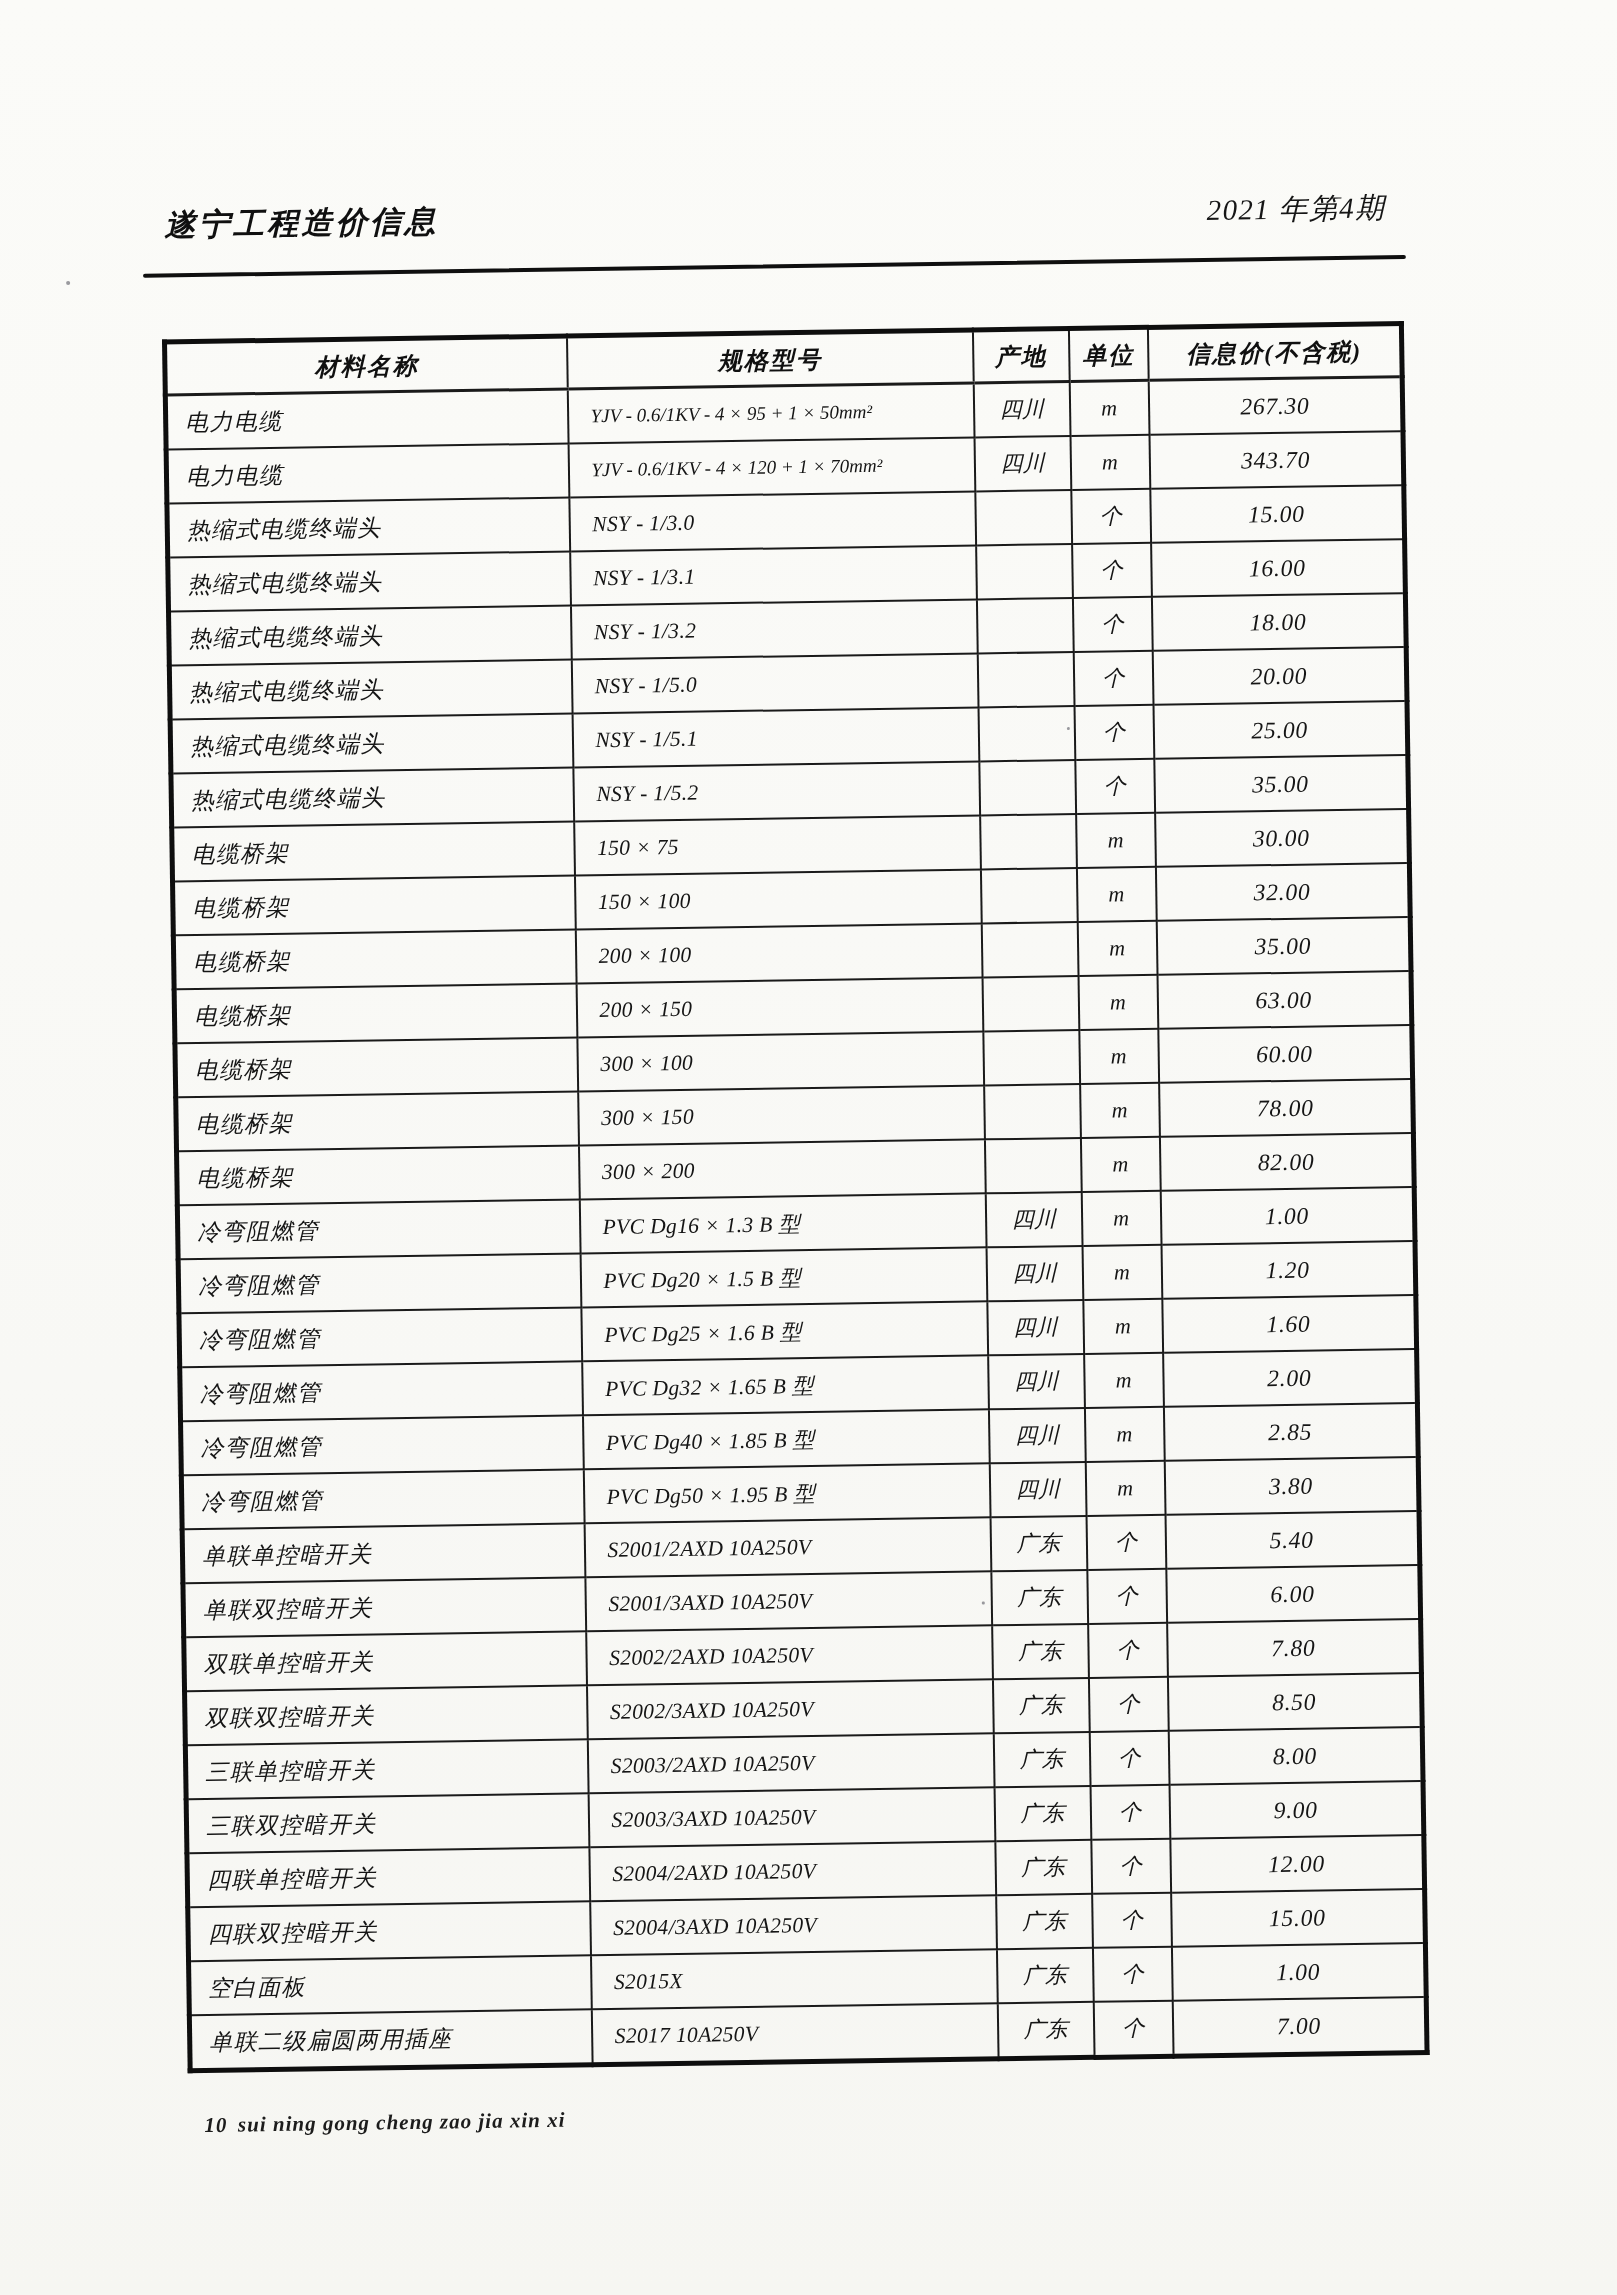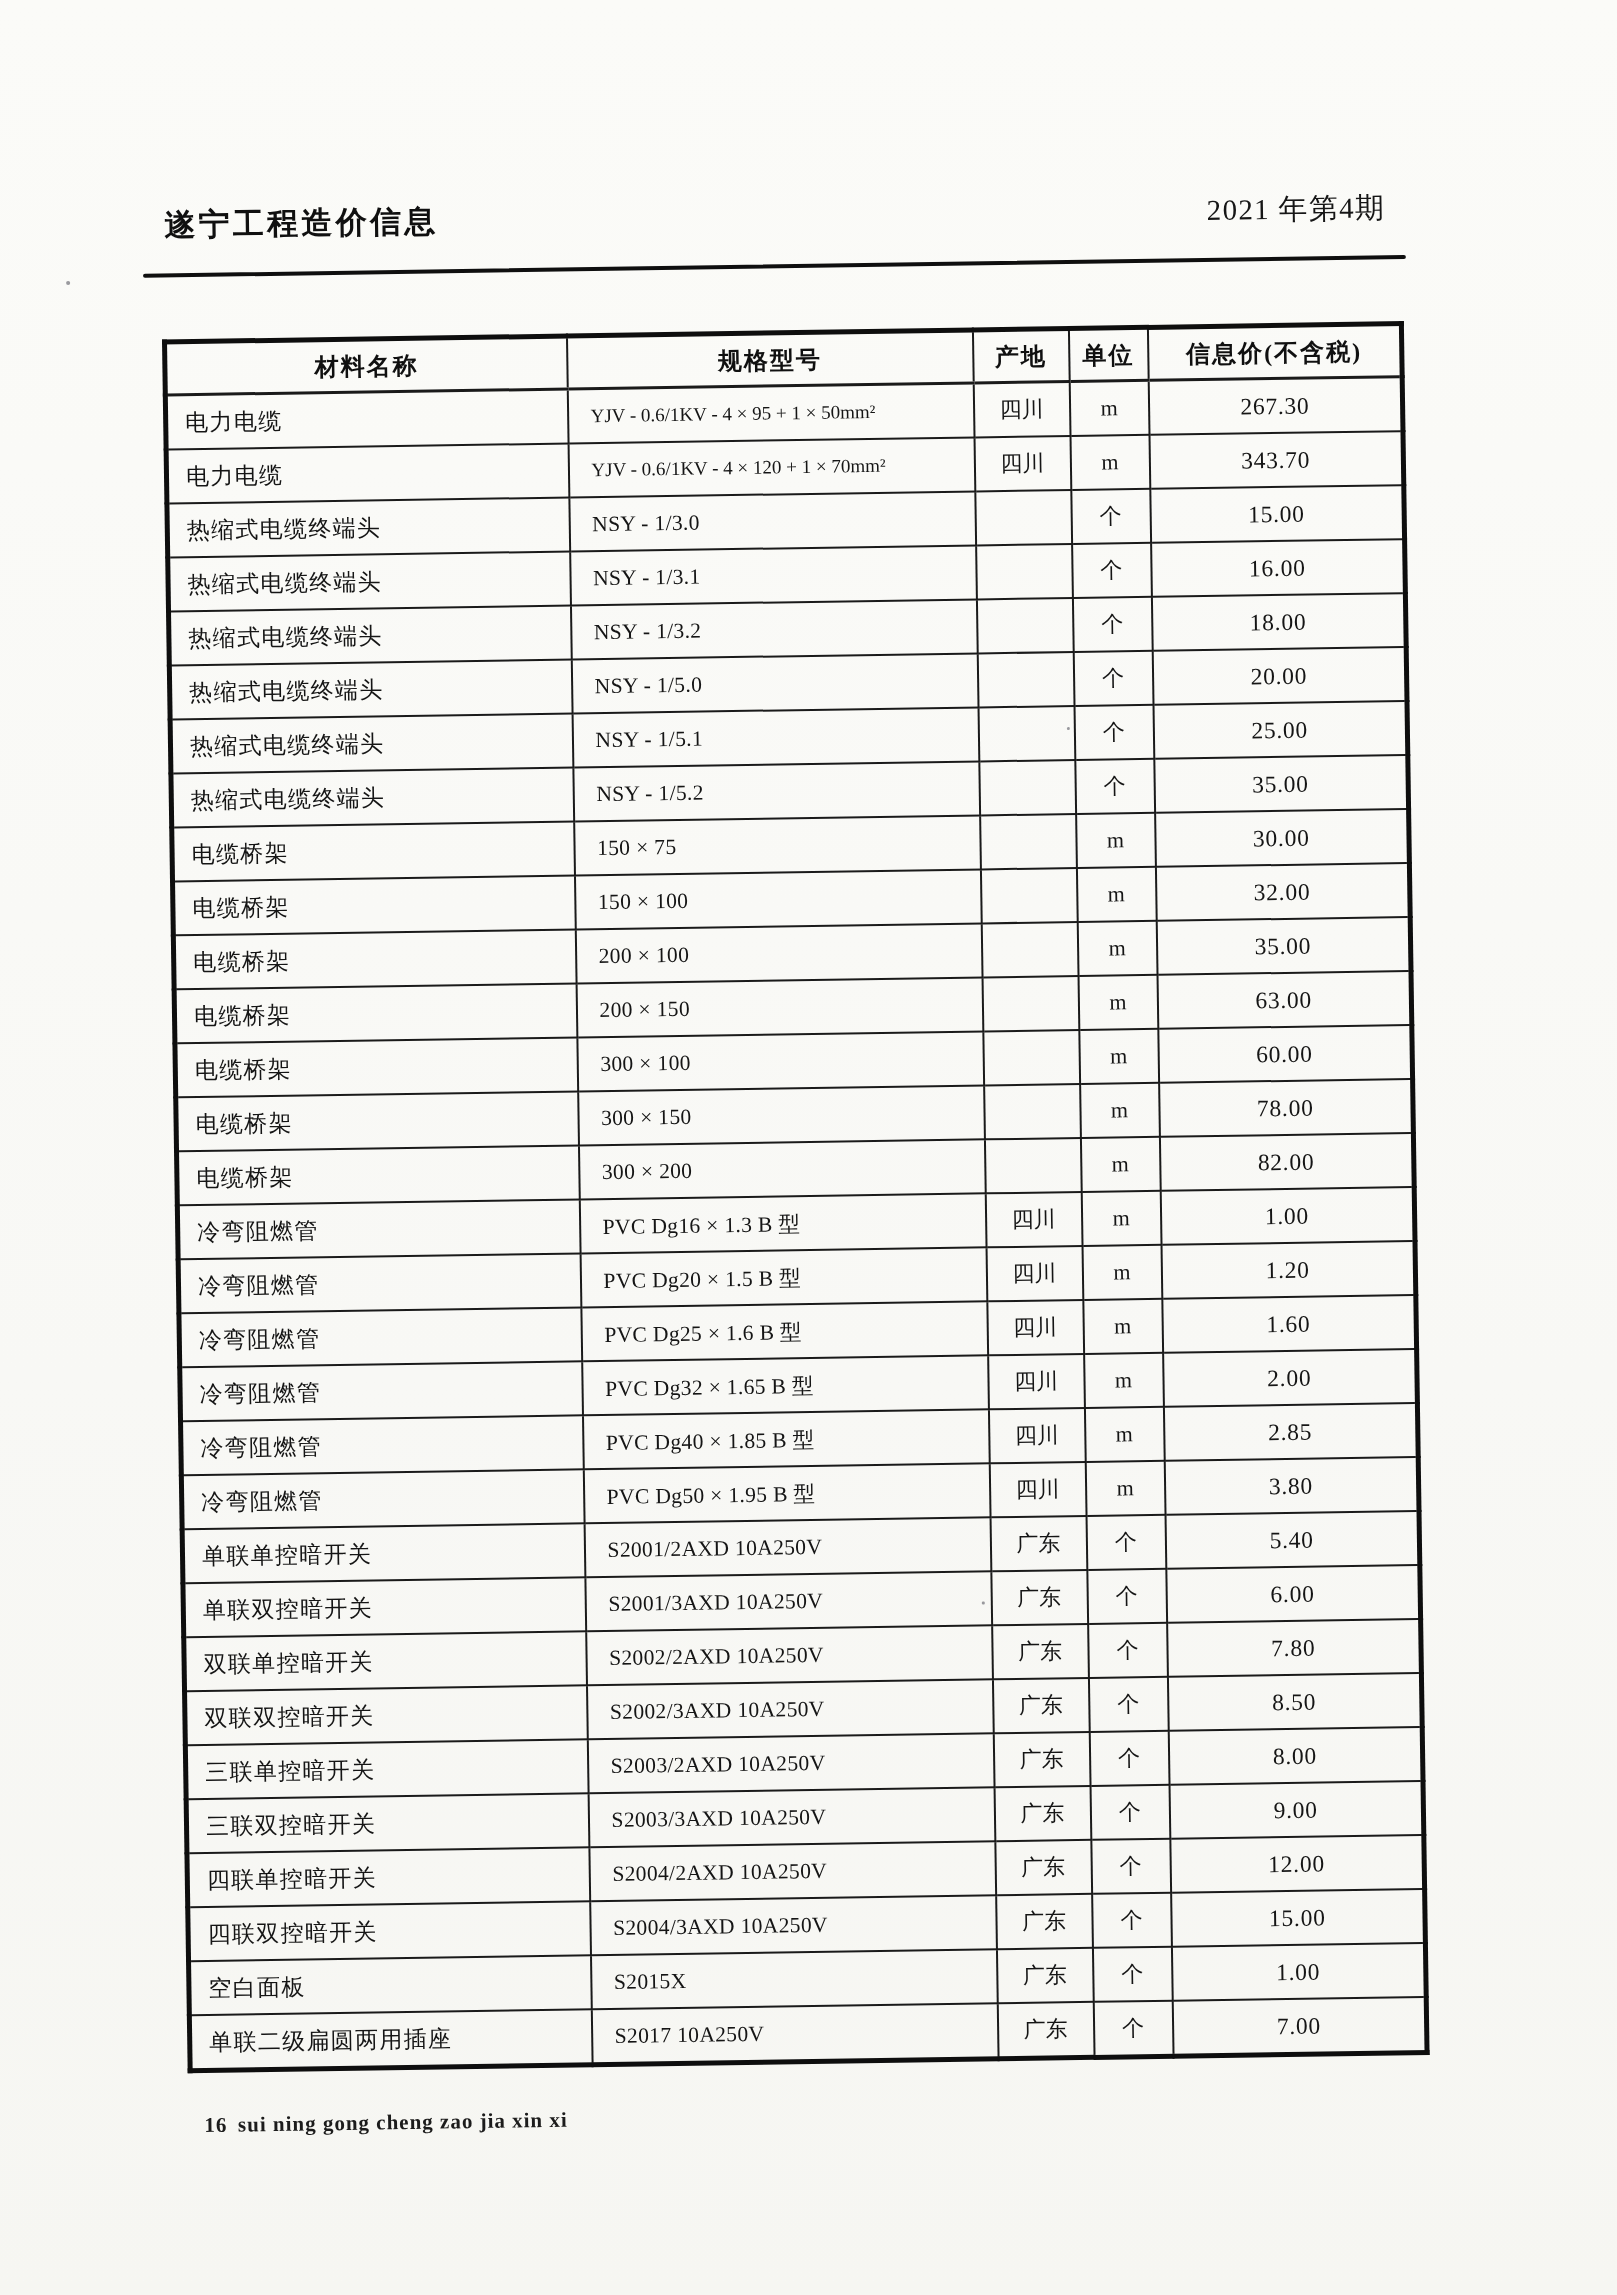--- a/index.html
+++ b/index.html
@@ -6,20 +6,21 @@
   body {
     width: 1618px; height: 2295px;
     background: #f4f4f1;
     overflow: hidden;
     font-family: "Liberation Serif", "DejaVu Serif", serif;
     color: #141414;
   }
   .sheet {
     position: absolute; inset: 0;
     background: linear-gradient(180deg, #fbfbf8 0%, #f8f8f5 60%, #f6f6f2 100%);
+    font-style: italic;
   }
   .tilt {
     position: absolute; inset: 0;
     transform: rotate(-0.85deg);
     transform-origin: 809px 1145px;
   }
   .masthead {
     position: absolute; top: 195px; left: 178px; width: 1221px;
     display: flex; justify-content: space-between; align-items: flex-end;
   }
@@ -313,21 +314,21 @@
             <td class="c-name">单联二级扁圆两用插座</td>
             <td class="c-spec">S2017 10A250V</td>
             <td class="c-origin">广东</td>
             <td class="c-unit">个</td>
             <td class="c-price">7.00</td>
           </tr>
         </tbody>
     </table>
 
     <div class="page-footer">
-      <span>16</span><span class="pinyin">sui ning gong cheng zao jia xin xi</span>
+      <span>10</span><span class="pinyin">sui ning gong cheng zao jia xin xi</span>
     </div>
 
     <div class="speck" style="top:731px; left:1073px; width:3.3px; height:3.3px;"></div>
     <div class="speck" style="top:1604px; left:975px; width:2.6px; height:2.6px;"></div>
     <div class="speck" style="top:270px;  left:79px;  width:3.9px; height:3.9px;"></div>
   </div>
 </div>
 
 
 </body></html>

